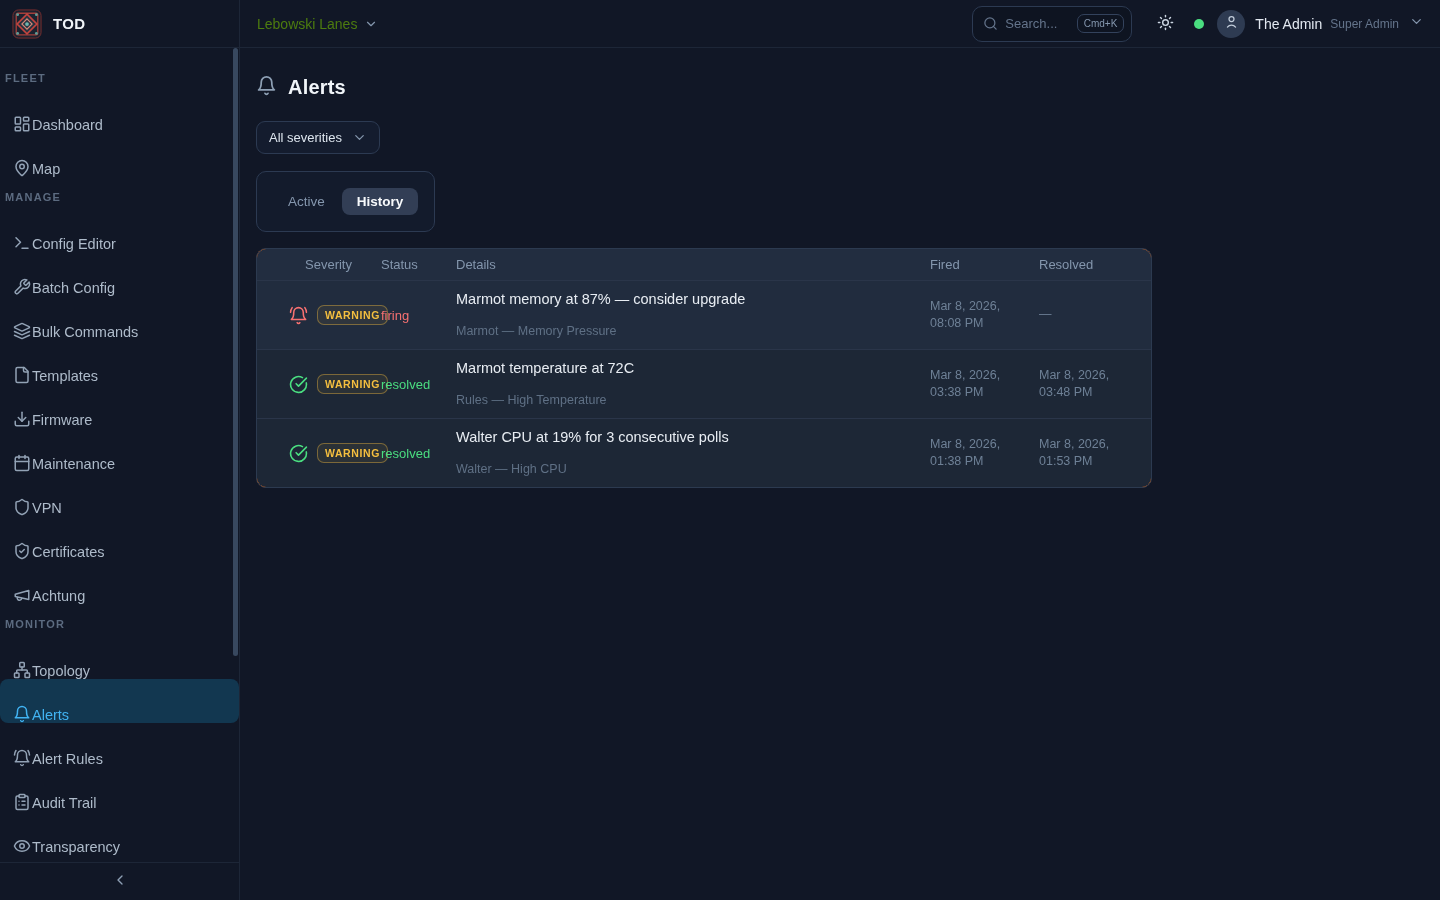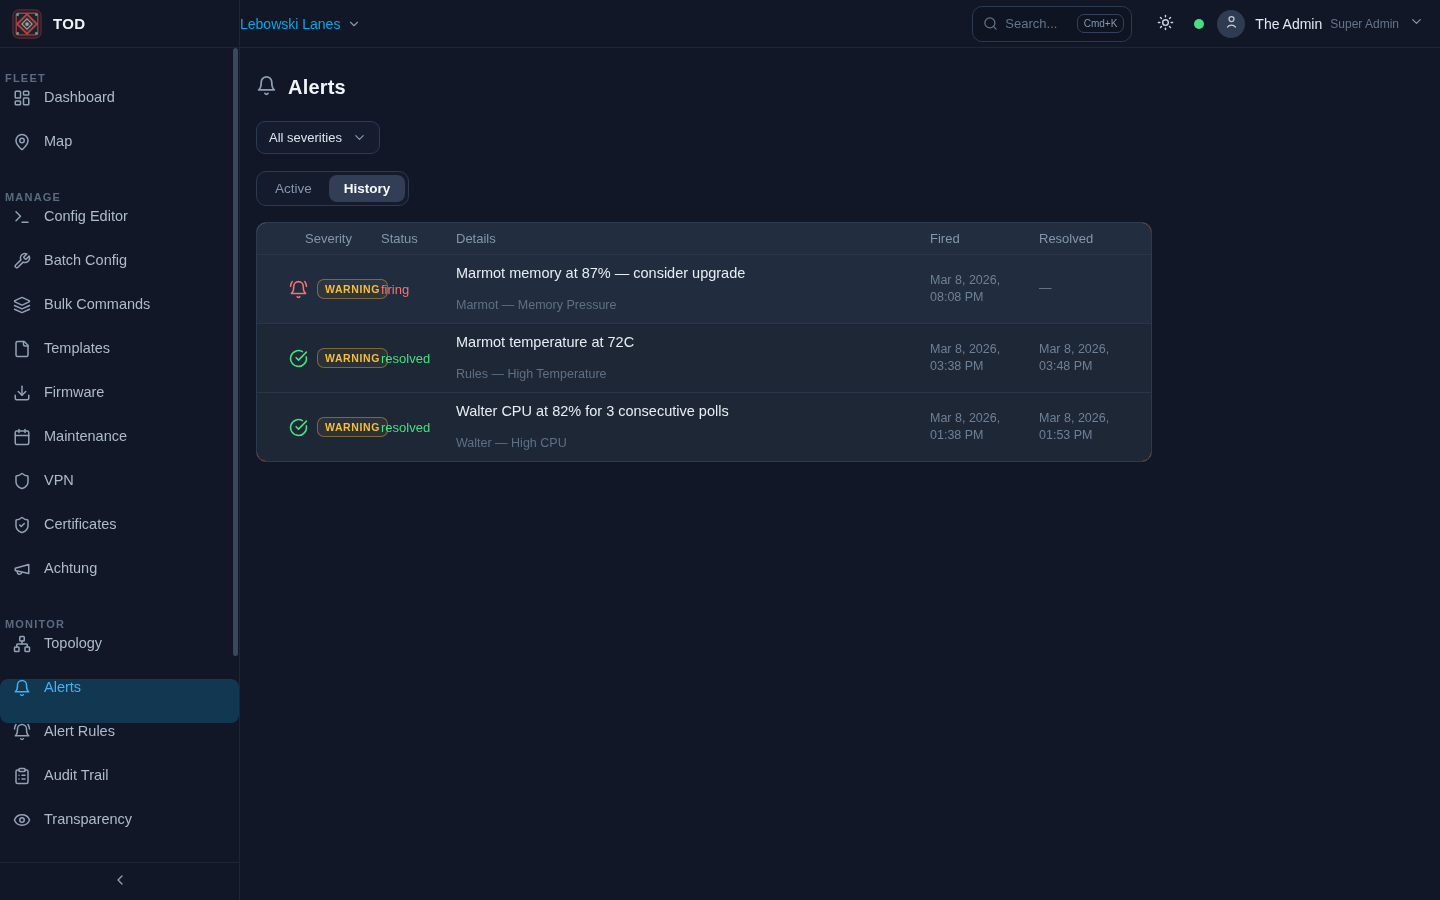--- a/index.html
+++ b/index.html
@@ -6,21 +6,21 @@
   html,body { width:1440px; height:900px; overflow:hidden; background:#111726;
     font-family:"Liberation Sans","DejaVu Sans",sans-serif; color:#cbd5e1; }
 
   
   .topbar { position:fixed; top:0; left:0; right:0; height:48px; display:flex; align-items:center;
     background:#111726; border-bottom:1px solid #1d2637; z-index:20; }
   .topbar-left { width:240px; min-width:240px; height:100%; display:flex; align-items:center;
     gap:11px; padding:0 12px; border-right:1px solid #1d2637; }
   .logo-badge { width:30px; height:30px; display:flex; }
   .logo-text { font-size:15px; font-weight:700; color:#f1f5f9; letter-spacing:.4px; }
-  .org { display:flex; align-items:center; gap:7px; color:#0ea5e9; font-size:14px; cursor:pointer; }
+  .org { display:flex; align-items:center; gap:7px; margin-left:17px; color:#4d7c0f; font-size:14px; cursor:pointer; }
   .org .chev { color:#8496ad; display:flex; }
   .topbar-spacer { flex:1; }
   .search-box { width:160px; height:36px; border:1px solid #2c3a52; border-radius:10px; display:flex;
     align-items:center; padding:0 7px 0 10px; gap:7px; background:rgba(9,14,26,.35); cursor:pointer; }
   .search-box .sicon { color:#64748b; display:flex; }
   .search-input { background:transparent; border:none; outline:none; color:#94a3b8; font-size:13px;
     flex:1; min-width:0; font-family:inherit; }
   .search-input::placeholder { color:#64748b; }
   .kbd { font-size:10px; color:#8496ad; border:1px solid #33425c; border-radius:7px; padding:3px 6px; white-space:nowrap; }
   .theme-btn { margin-left:25px; color:#cbd5e1; display:flex; cursor:pointer; background:none; border:none; }
@@ -29,41 +29,41 @@
     align-items:center; justify-content:center; color:#c2cddb; margin-left:13px; }
   .user-name { margin-left:10px; font-size:14px; font-weight:500; color:#e2e8f0; }
   .user-role { margin-left:8px; font-size:12px; color:#64748b; }
   .user-chev { margin-left:10px; margin-right:16px; color:#8496ad; display:flex; cursor:pointer; }
 
   
   .sidebar { position:fixed; top:48px; left:0; bottom:0; width:240px; background:#111726;
     border-right:1px solid #1d2637; overflow:hidden; z-index:10; }
   .nav { padding:10px 0 0; }
   .nav-section-label { font-size:11px; font-weight:700; letter-spacing:1.2px; color:#5c6b80; margin:14px 5px 5px; }
-  .nav-item { height:44px; display:flex; align-items:flex-start; gap:13px; padding:0 13px; border-radius:8px;
+  .nav-item { height:44px; display:flex; align-items:flex-end; gap:1px; padding:0 13px; border-radius:8px;
     color:#aebbca; font-size:14.5px; cursor:pointer; }
   .nav-item .nicon { display:flex; color:#92a2b5; }
   .nav-item.active { background:#123750; color:#41b3f2; }
   .nav-item.active .nicon { color:#41b3f2; }
   .scroll-thumb { position:fixed; left:233px; top:48px; width:5px; height:608px; background:#38485f;
     border-radius:3px; z-index:15; }
   .collapse-bar { position:fixed; left:0; bottom:0; width:240px; height:38px; background:#111726;
     border-top:1px solid #1d2637; border-right:1px solid #1d2637; display:flex; align-items:center;
     justify-content:center; color:#8ea0b5; z-index:16; cursor:pointer; }
 
   
   .main { position:fixed; top:48px; left:240px; right:0; bottom:0; background:#111726; padding:17px 16px; overflow:auto; }
   .page-header { display:flex; align-items:center; gap:11px; margin:10px 0 21px; color:#8ea0b5; }
   .page-title { font-size:20px; font-weight:700; color:#f1f5f9; letter-spacing:.2px; }
   .select { width:124px; height:33px; border:1px solid #2c3a52; border-radius:9px; background:#141c2e;
     display:flex; align-items:center; justify-content:space-between; padding:0 12px; font-size:13px;
     color:#dde5ee; cursor:pointer; margin-bottom:17px; }
   .select .chev { color:#8496ad; display:flex; }
   .tabs { display:inline-flex; border:1px solid #2c3a52; border-radius:10px; background:#131b2c;
-    padding:3px; gap:2px; margin-bottom:16px; }
+    padding:16px; gap:2px; margin-bottom:16px; }
   .tab { border:none; background:transparent; color:#8496ad; font-size:13.5px; padding:6px 15px;
     border-radius:8px; cursor:pointer; font-family:inherit; }
   .tab.active { background:#323e55; color:#f8fafc; font-weight:600; }
 
   
   .table-card { width:896px; border:1px solid #2c3a50; border-radius:10px; overflow:hidden; background:#f97316; }
   .thead, .trow { display:grid; grid-template-columns:124px 75px 1fr 109px 112px; align-items:center; }
   .thead { height:31px; background:#222d40; color:#8496ad; font-size:13px; }
   .thead .th:first-child { padding-left:48px; }
   .trow { min-height:60px; border-top:1px solid #2a3549; background:#1d2736; cursor:pointer; }
@@ -402,21 +402,21 @@
             <span class="sev-icon" style="color:#4ade80">
               <svg width="19" height="19" viewBox="0 0 24 24" fill="none" stroke="currentColor" stroke-width="2" stroke-linecap="round" stroke-linejoin="round">
                 <path d="M21.8 10A10 10 0 1 1 17 3.34"></path>
                 <path d="m9 11 3 3L22 4"></path>
               </svg>
             </span>
             <span class="badge" style="color:#f5bf3f;border-color:#f5bf3f66;background:#f5bf3f12">WARNING</span>
           </div>
           <div class="cell status-cell" style="color:#4ade80">resolved</div>
           <div class="cell details-cell">
-            <div class="row-title">Walter CPU at 82% for 3 consecutive polls</div>
+            <div class="row-title">Walter CPU at 19% for 3 consecutive polls</div>
             <div class="row-sub">Walter — High CPU</div>
           </div>
           <div class="cell date-cell">Mar 8, 2026, 01:38 PM</div>
           <div class="cell date-cell">Mar 8, 2026, 01:53 PM</div>
         </div>
       </div>
   </section>
 </main>
 
 </body></html>

